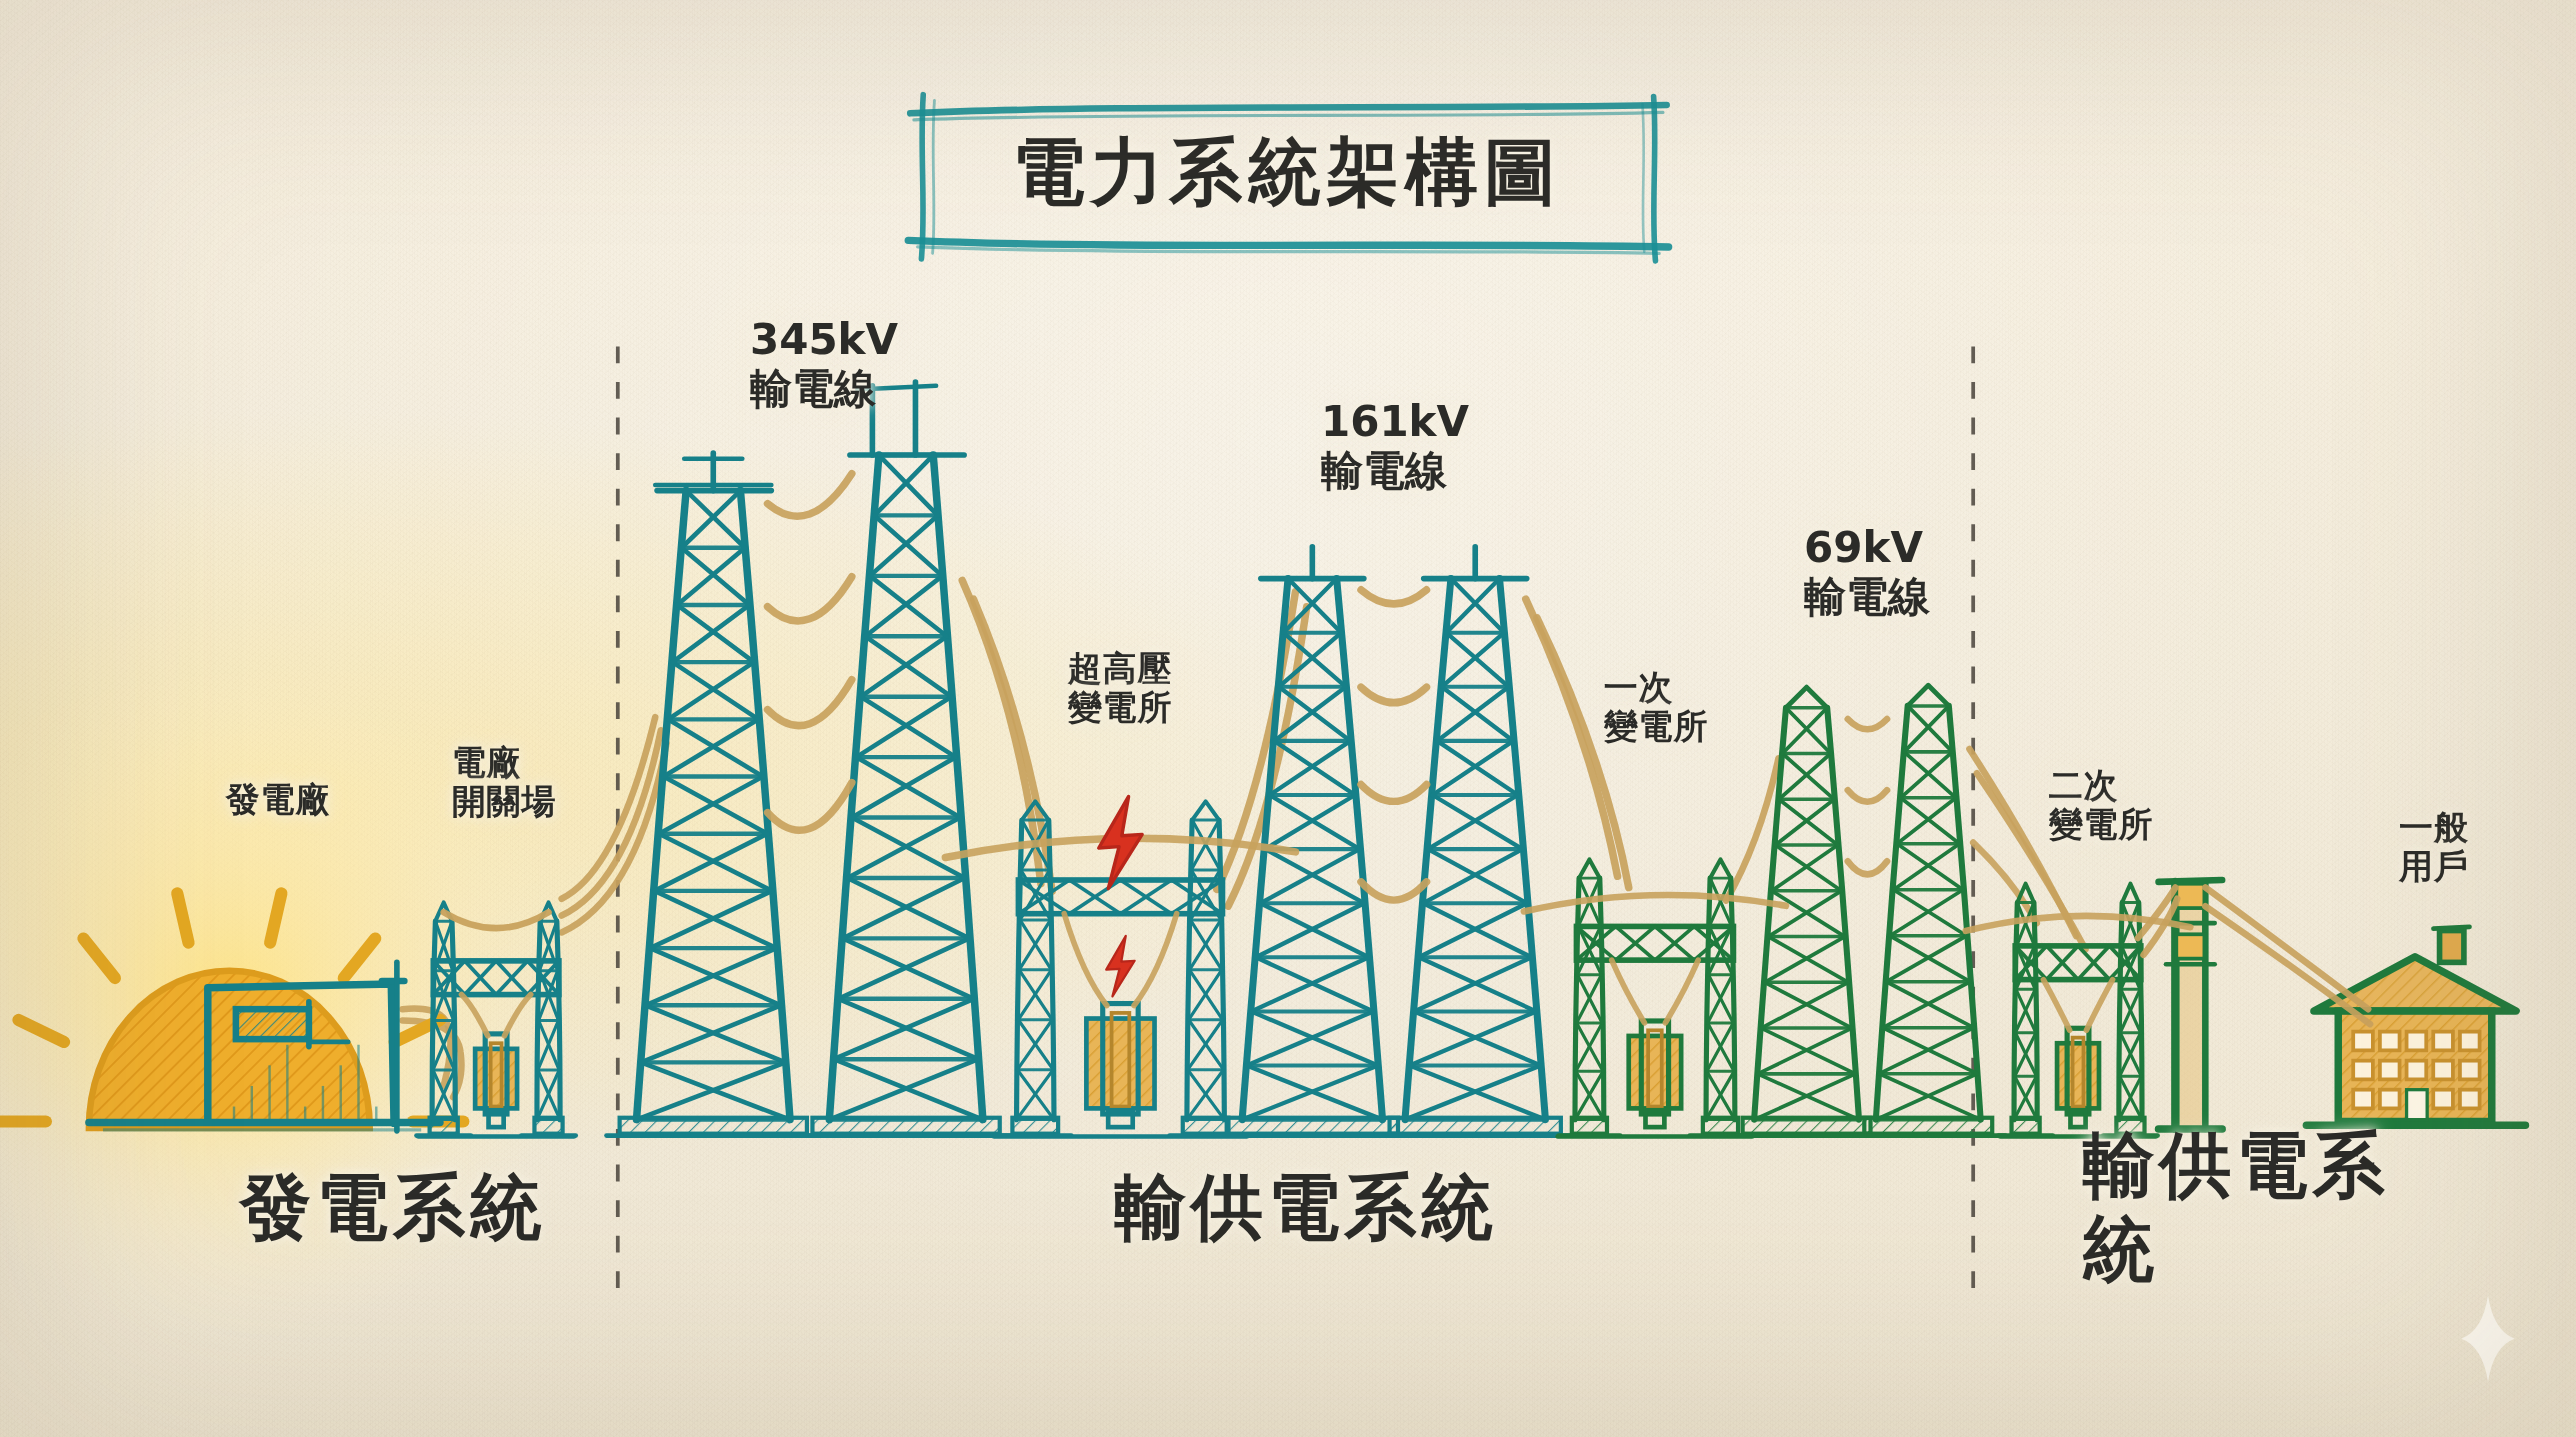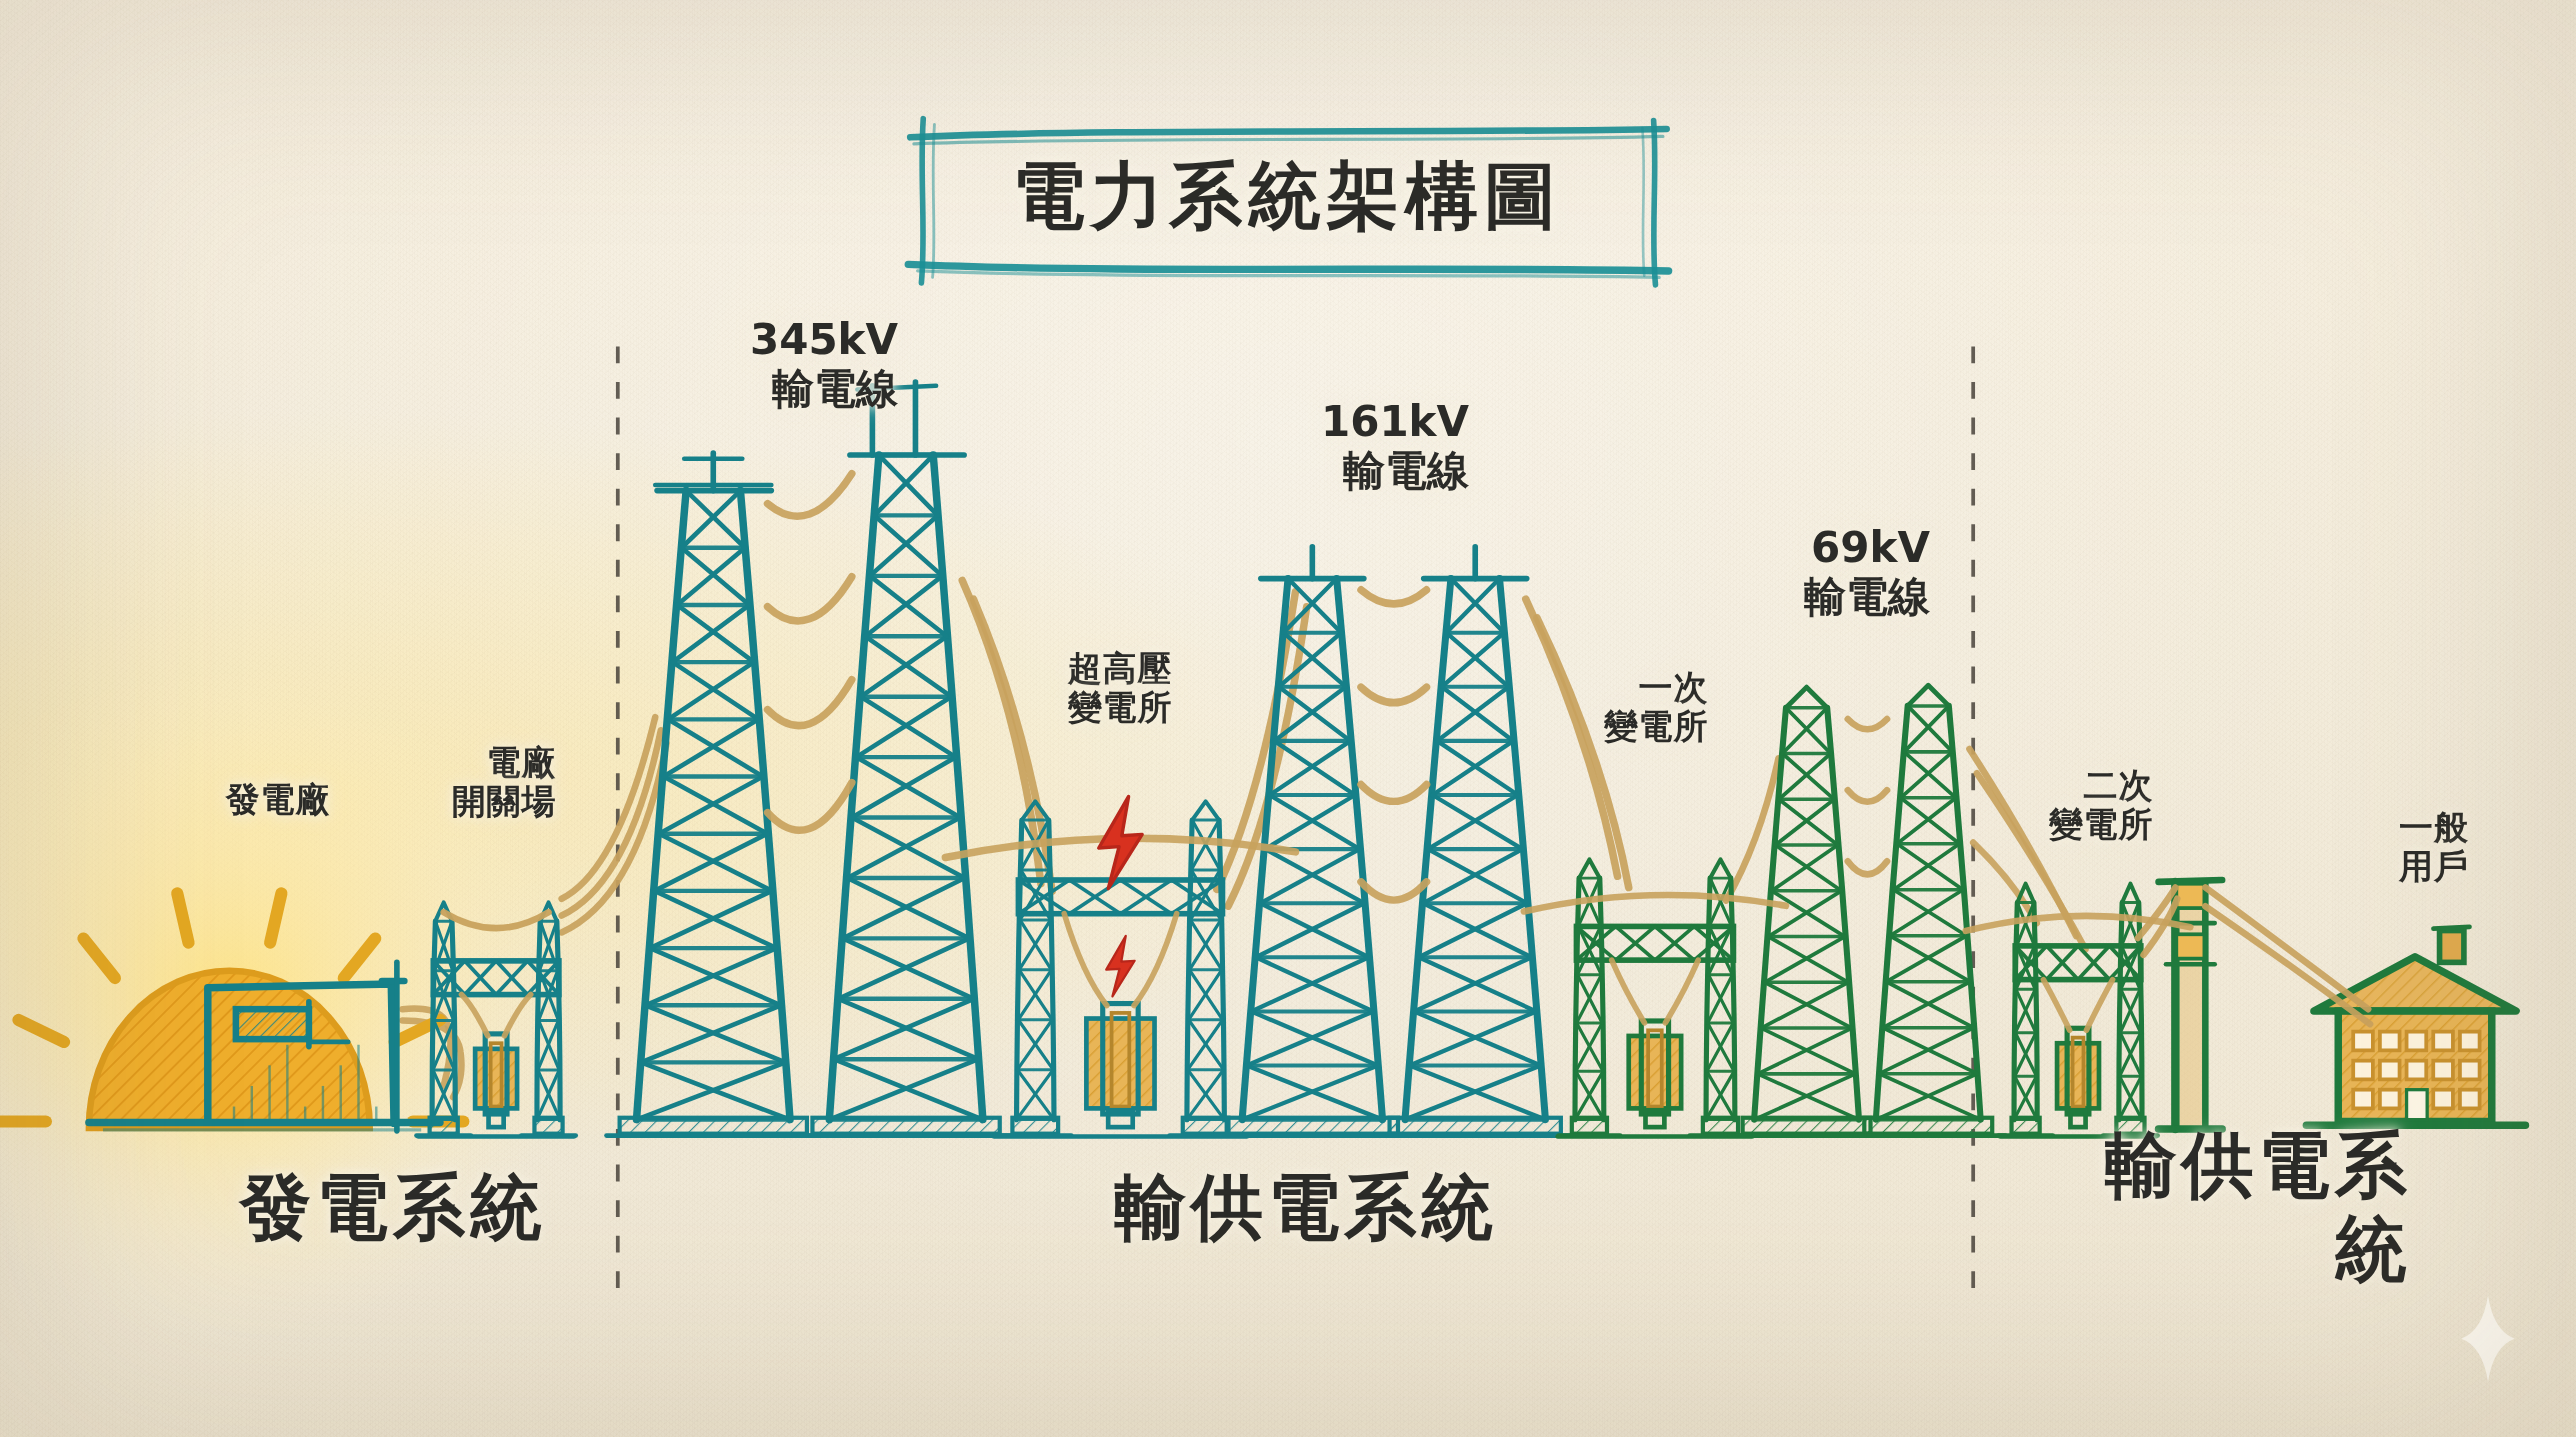--- a/index.html
+++ b/index.html
@@ -27,39 +27,39 @@
       repeating-linear-gradient(90deg, rgba(140,120,90,.035) 0 0.9px, rgba(0,0,0,0) 0.9px 2.8px);
   }
   .vignette{
     position:absolute;inset:0;
     box-shadow:inset 0 0 206px 56px rgba(120,98,62,.14);
     pointer-events:none;
   }
 
   
   #title-wrap{
-    position:absolute;left:922px;top:132px;width:730px;height:131px;
+    position:absolute;left:922px;top:108px;width:730px;height:131px;
   }
   #title-text{
     position:absolute;inset:0;
     display:flex;align-items:center;justify-content:center;
     font-size:73px;font-weight:bold;letter-spacing:5.6px;color:#2b2b28;
     font-family:"DejaVu Sans","Liberation Sans",sans-serif;
     text-shadow:0 0 13px rgba(250,245,232,.95),0 0 24px rgba(250,245,232,.8);
   }
   .title-frame{position:absolute;left:-37px;top:-32px;width:805px;height:198px;}
 
   
   #scene{position:absolute;left:0;top:0;width:2576px;height:1438px;}
 
   
   .lbl{
     position:absolute;color:#2b2b28;font-weight:bold;
     font-family:"DejaVu Sans","Liberation Sans",sans-serif;
-    line-height:1.16;text-align:right;white-space:pre-line;
+    line-height:1.16;text-align:left;white-space:pre-line;
     text-shadow:0 0 9.4px rgba(247,241,226,.95),0 0 19px rgba(247,241,226,.75);
     pointer-events:none;
   }
   .lbl-sm{font-size:34px;letter-spacing:0.9px;}
   .lbl-kv{font-size:42px;letter-spacing:0px;}
   .lbl-big{font-size:72px;letter-spacing:4.7px;}
 </style>
 </head>
 <body>
 

